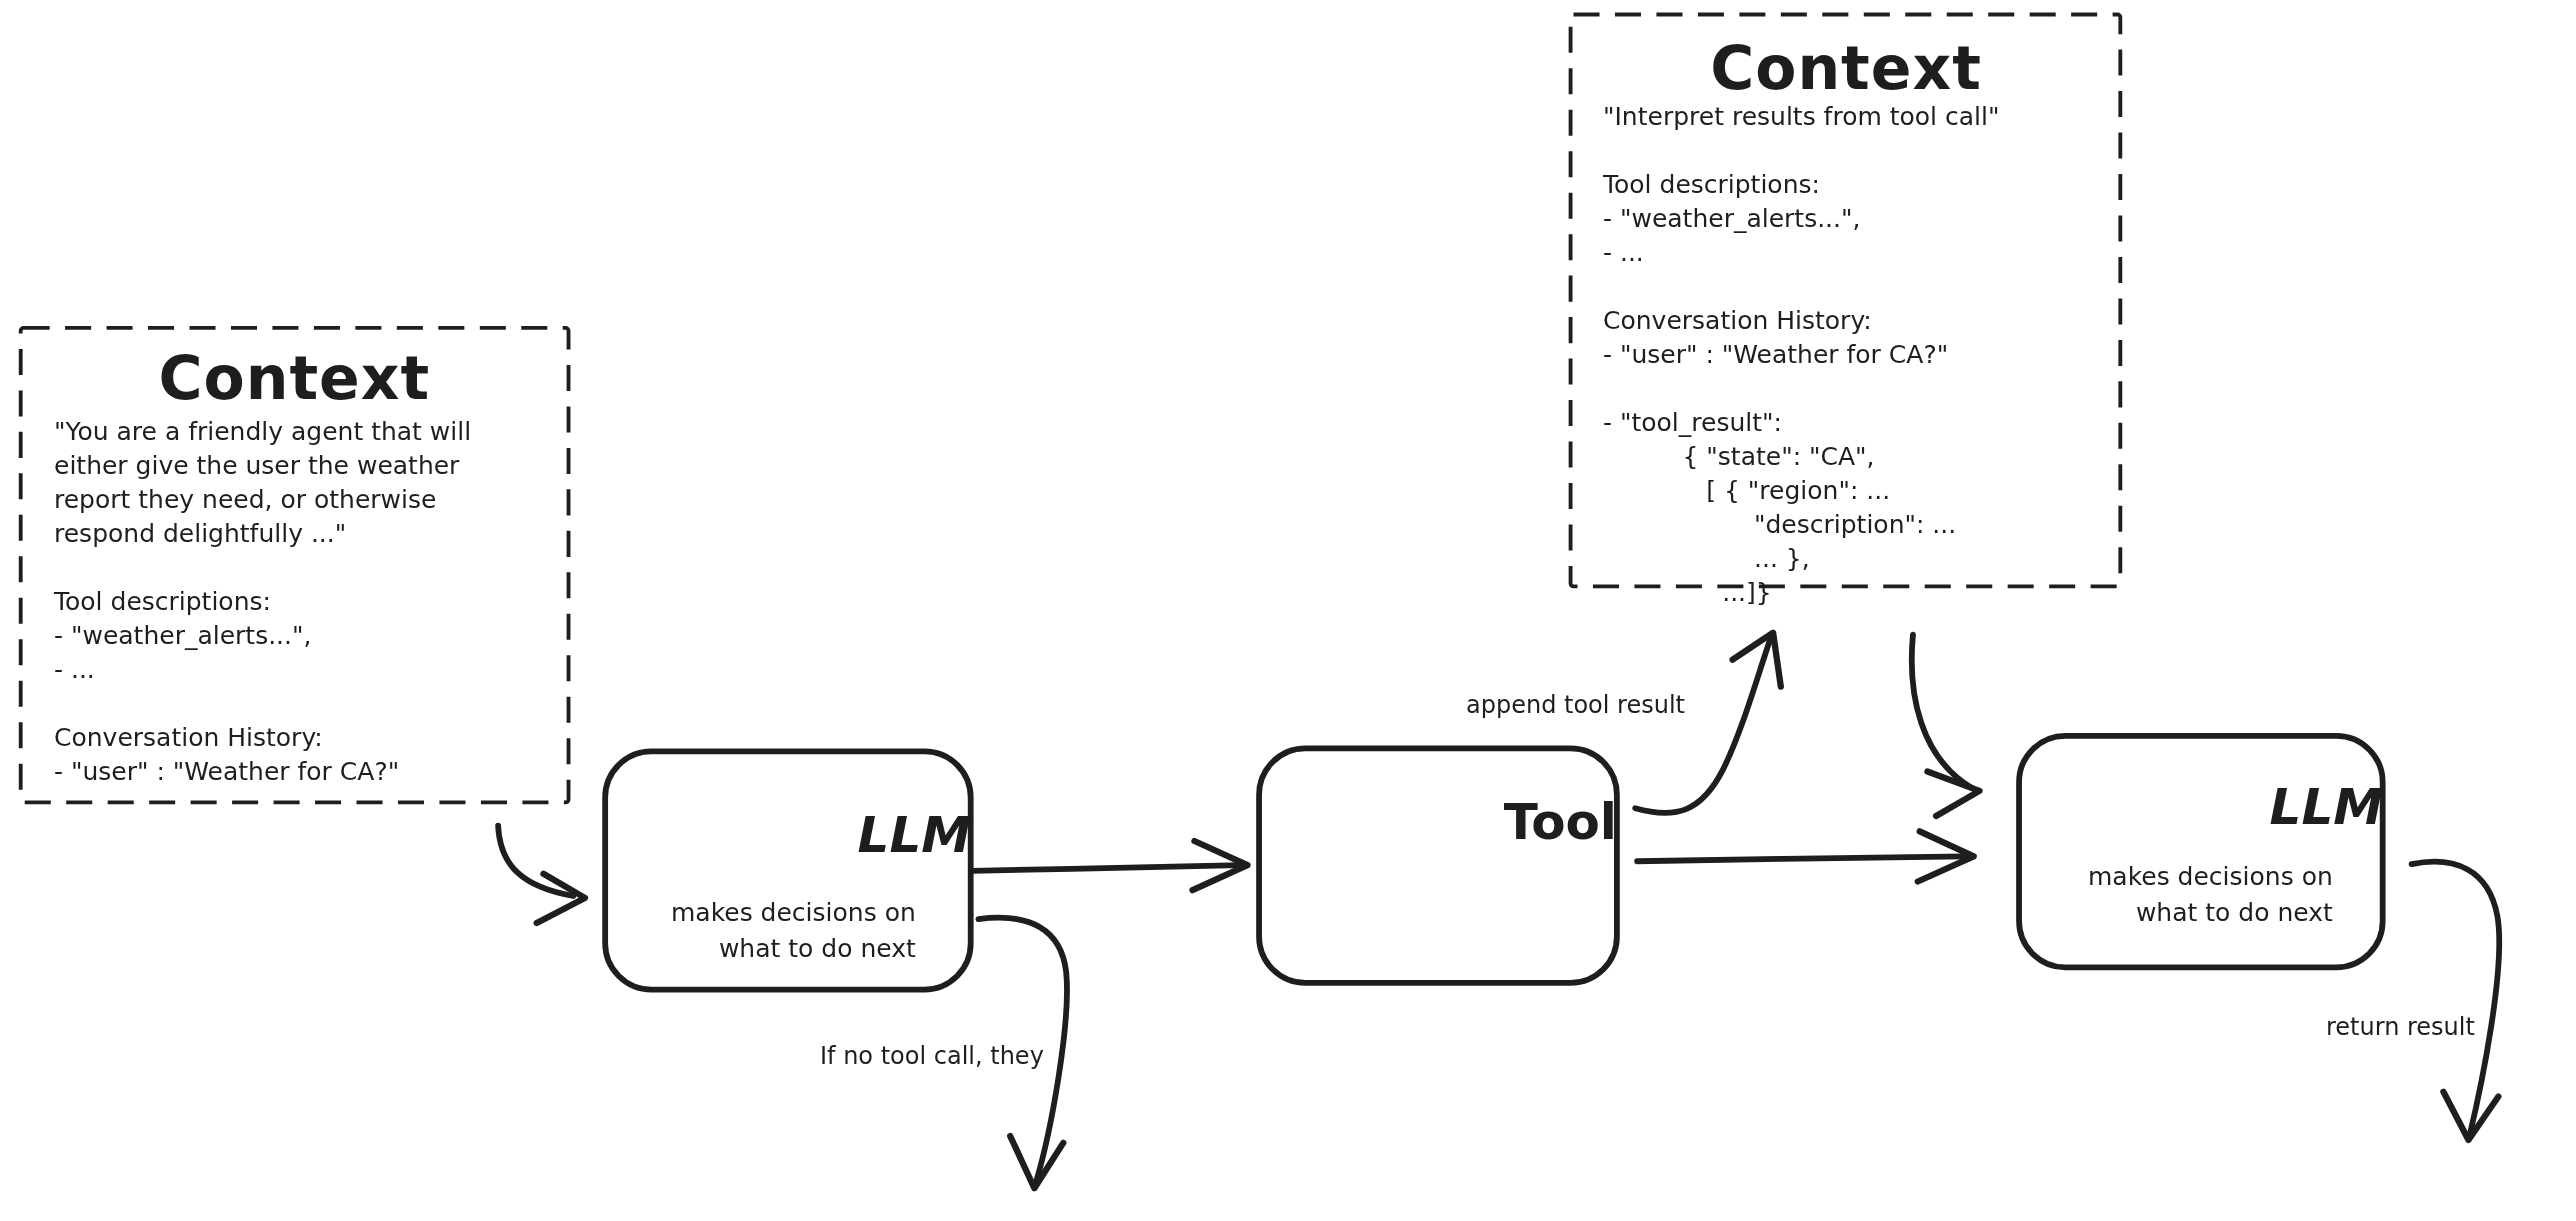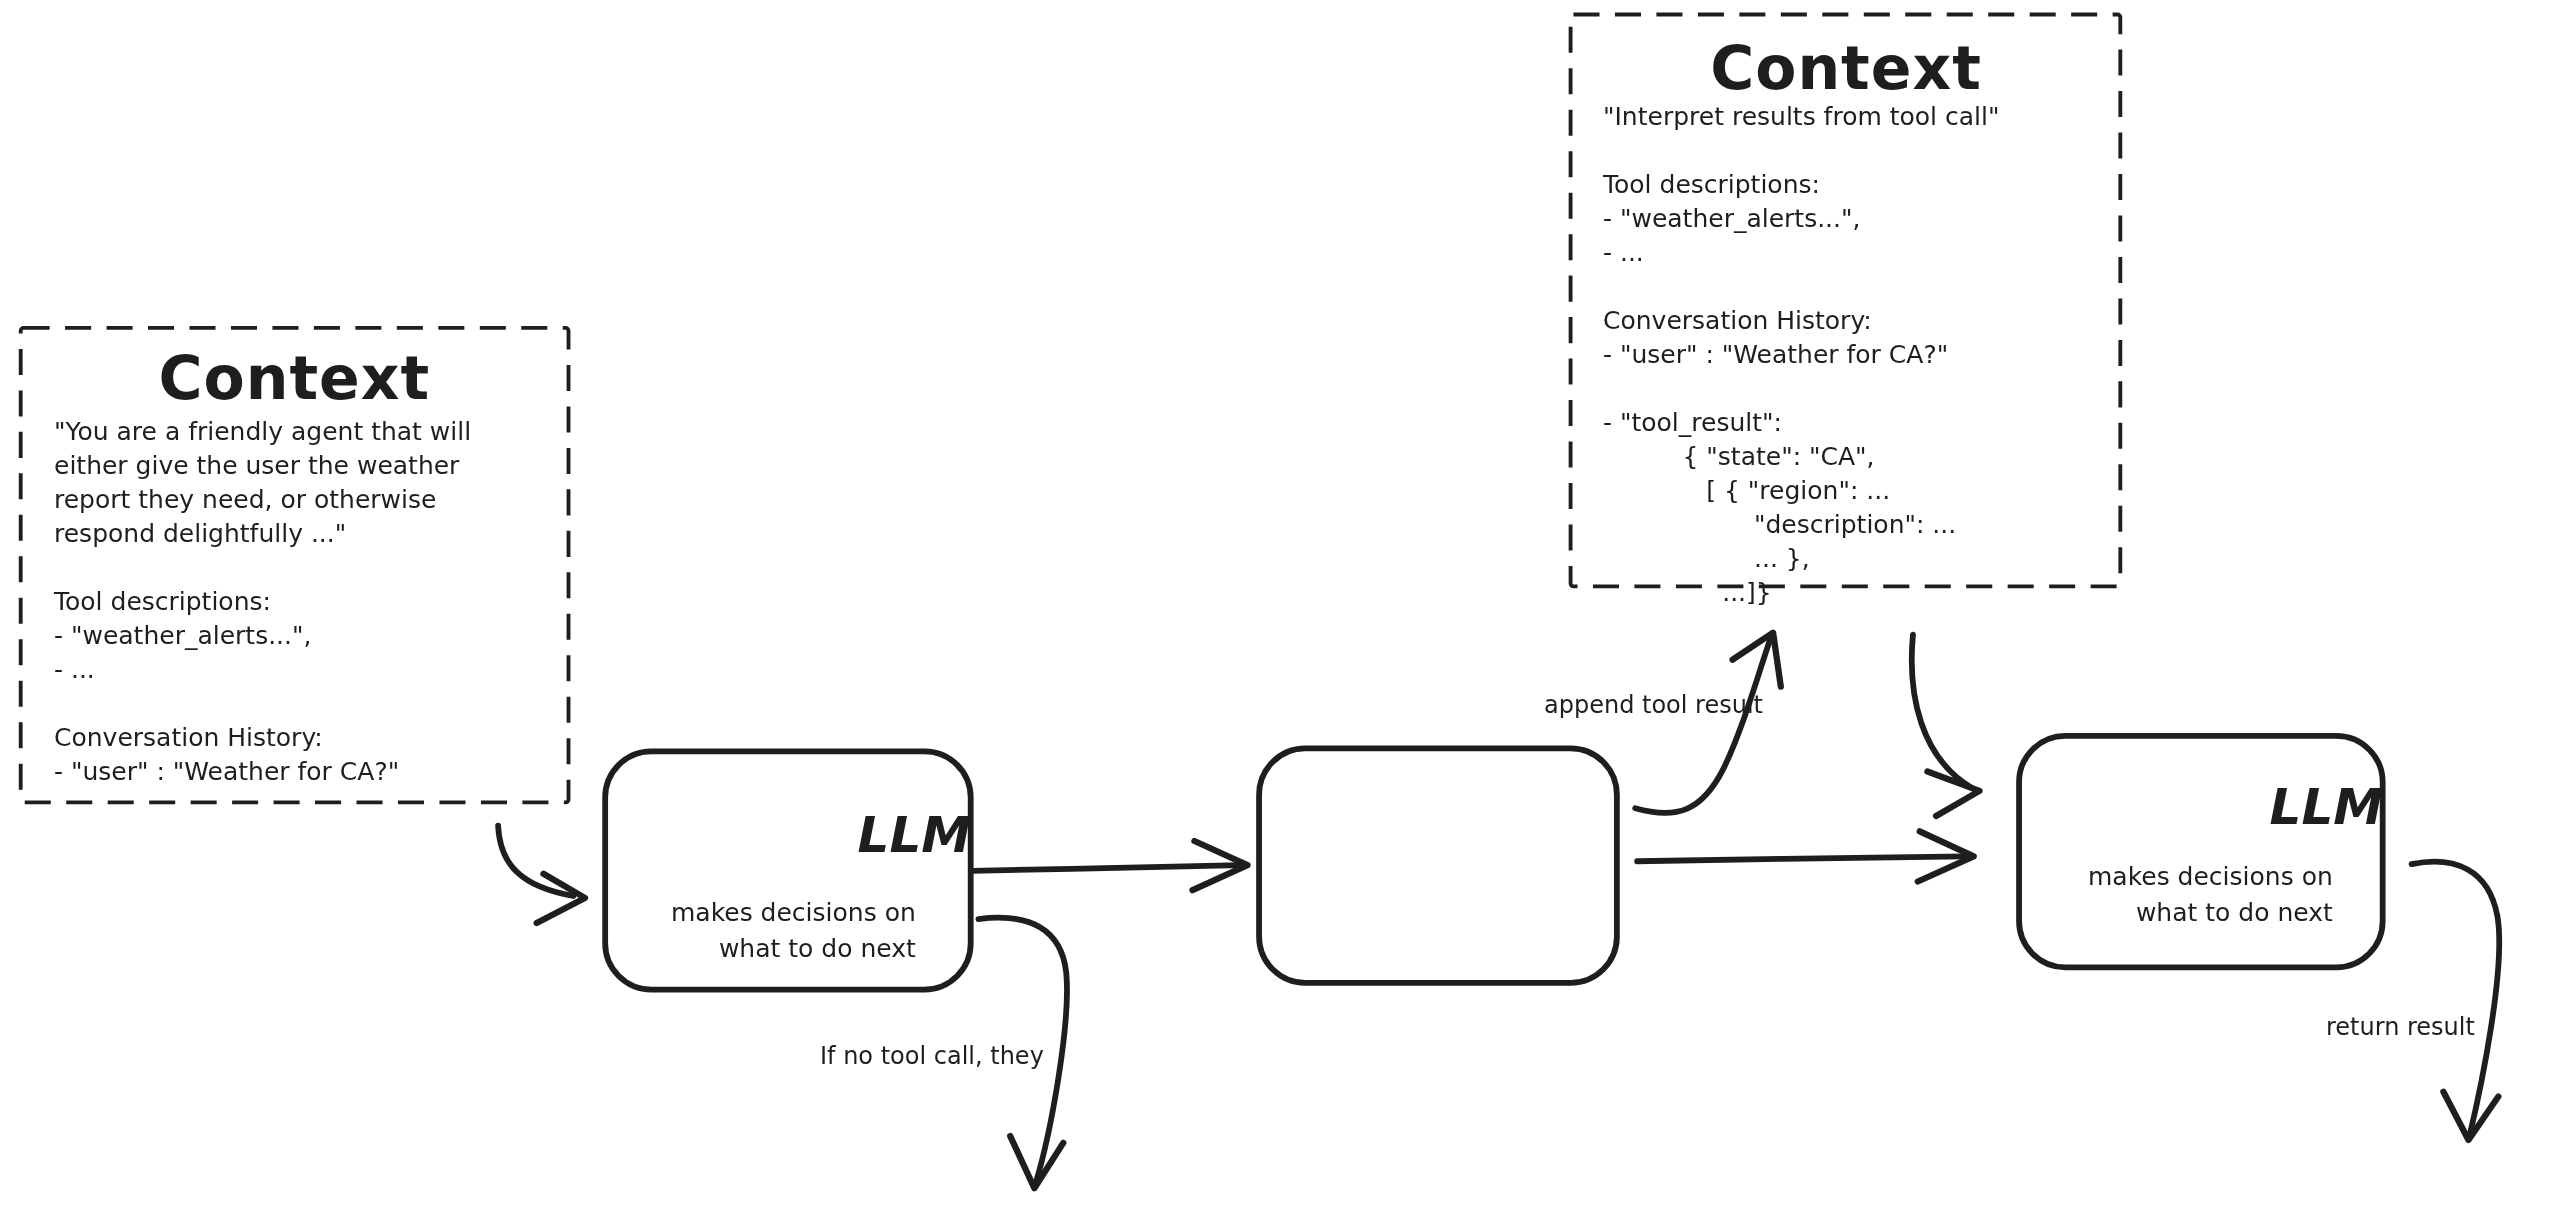--- a/index.html
+++ b/index.html
@@ -100,23 +100,24 @@
           { "state": "CA",
              [ { "region": ...
                    "description": ...
                    ... },
                ...]}</div>
 
   <div class="txt node-title italic" style="left:605px;top:806px;width:366px;">LLM</div>
   <div class="txt node-sub" style="left:671px;top:895px;">makes decisions on
 what to do next</div>
 
+  <div class="txt node-title" style="left:1259px;top:793px;width:358px;">Tool</div>
 
   <div class="txt node-title italic" style="left:2019px;top:778px;width:364px;">LLM</div>
   <div class="txt node-sub" style="left:2088px;top:859px;">makes decisions on
 what to do next</div>
 
-  <div class="txt edge-label" style="left:1544px;top:691px;">append tool result</div>
+  <div class="txt edge-label" style="left:1466px;top:691px;">append tool result</div>
   <div class="txt edge-label" style="left:820px;top:1042px;">If no tool call, they</div>
   <div class="txt edge-label" style="left:2302px;top:1013px;margin-left:24px;">return result</div>
 
 </div>
 
 
 </body></html>

